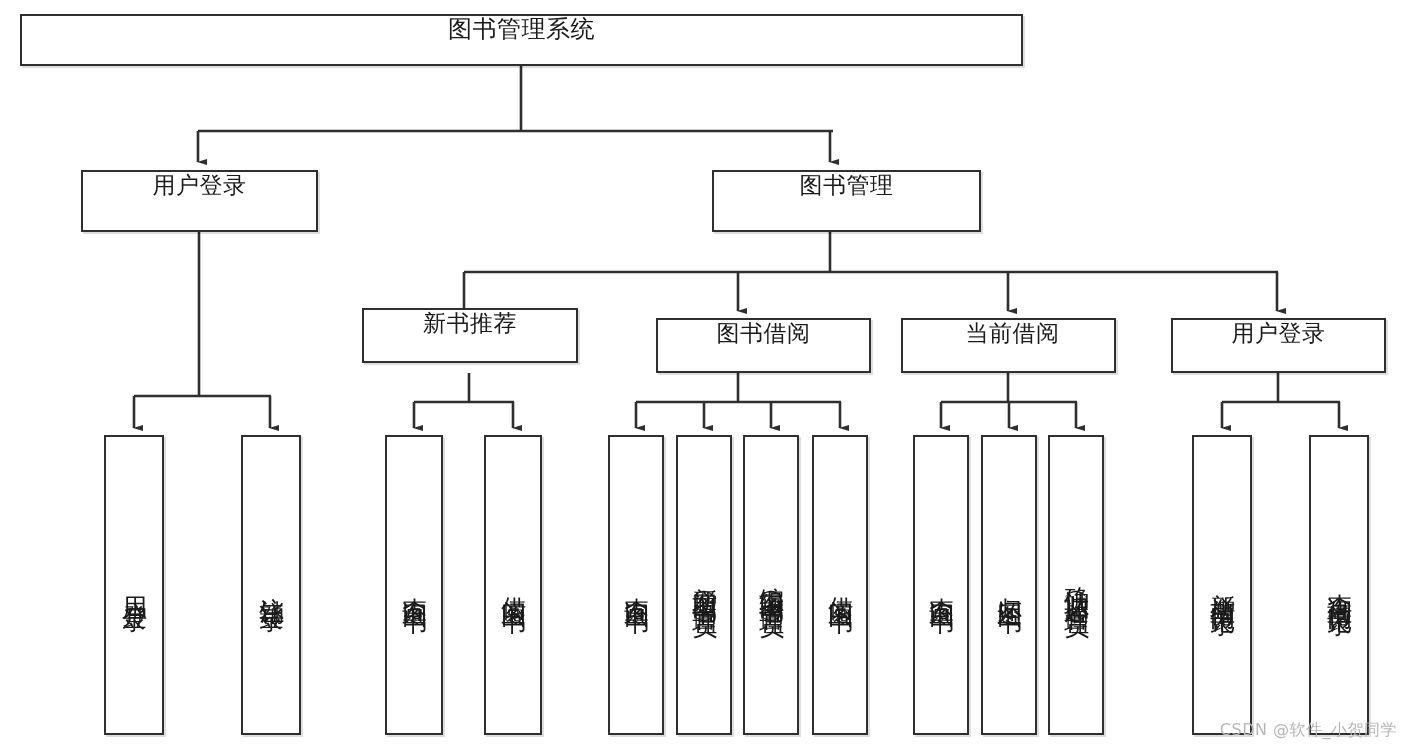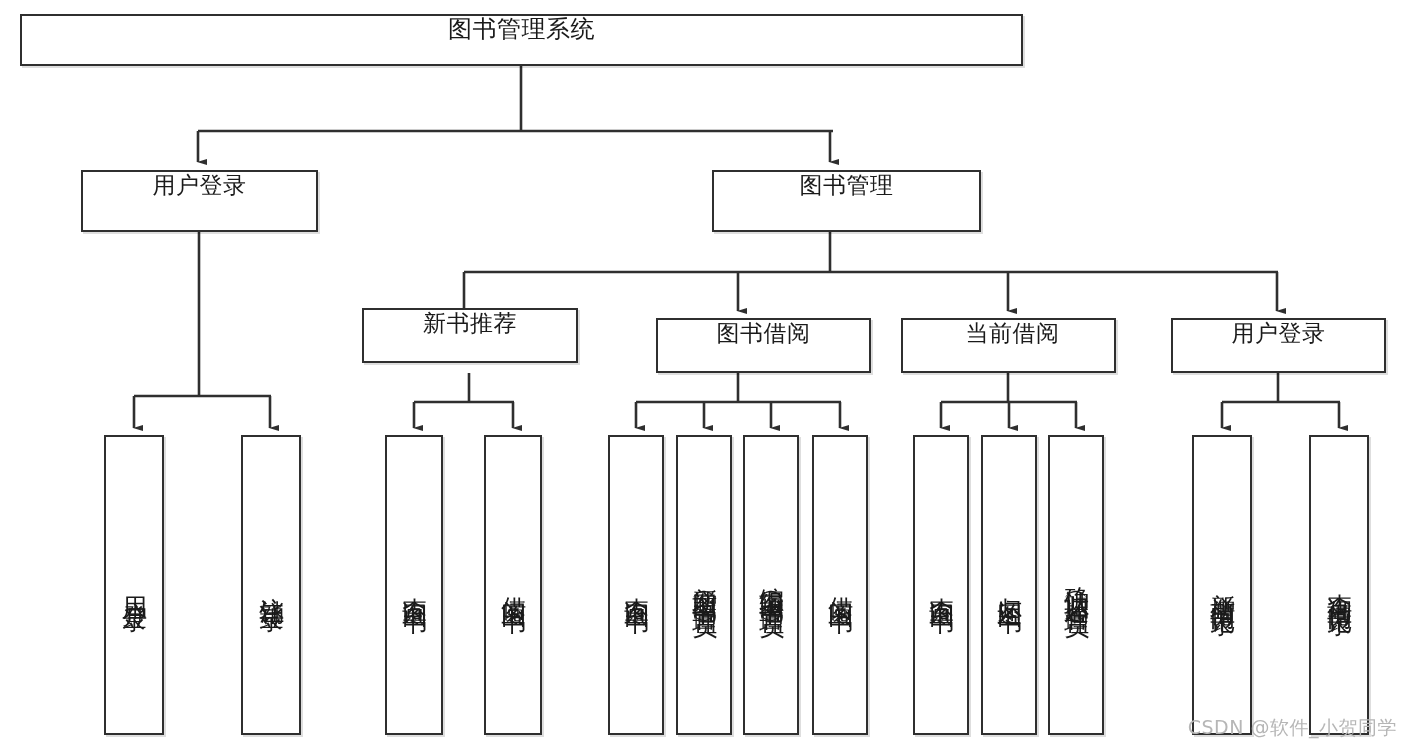--- a/index.html
+++ b/index.html
@@ -61,21 +61,21 @@
     text-orientation: upright;
     font-size: 25px;
     line-height: 1.05;
     letter-spacing: 4px;
     white-space: nowrap;
   }
   .watermark {
     position: absolute;
     right: 8px;
     bottom: 6px;
-    font-size: 19px;
+    font-size: 16px;
     color: #b6b6b6;
     letter-spacing: 0.5px;
     user-select: none;
     white-space: nowrap;
   }
 </style>
 </head>
 <body>
 
 <div id="canvas">

